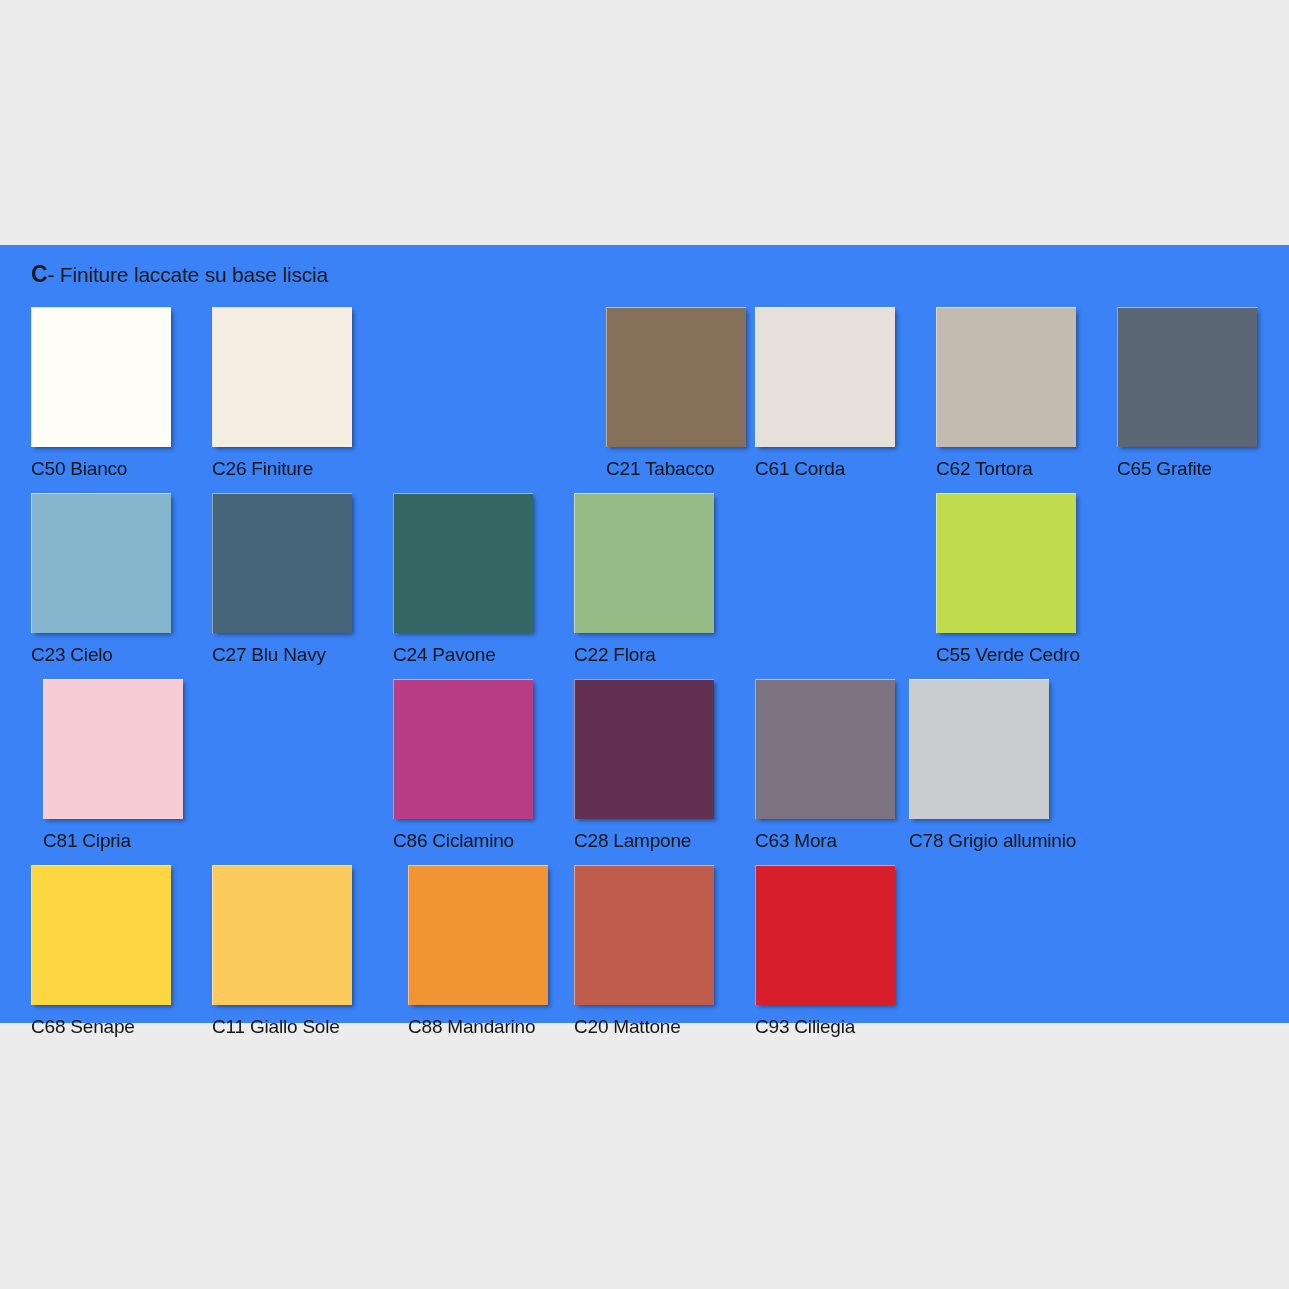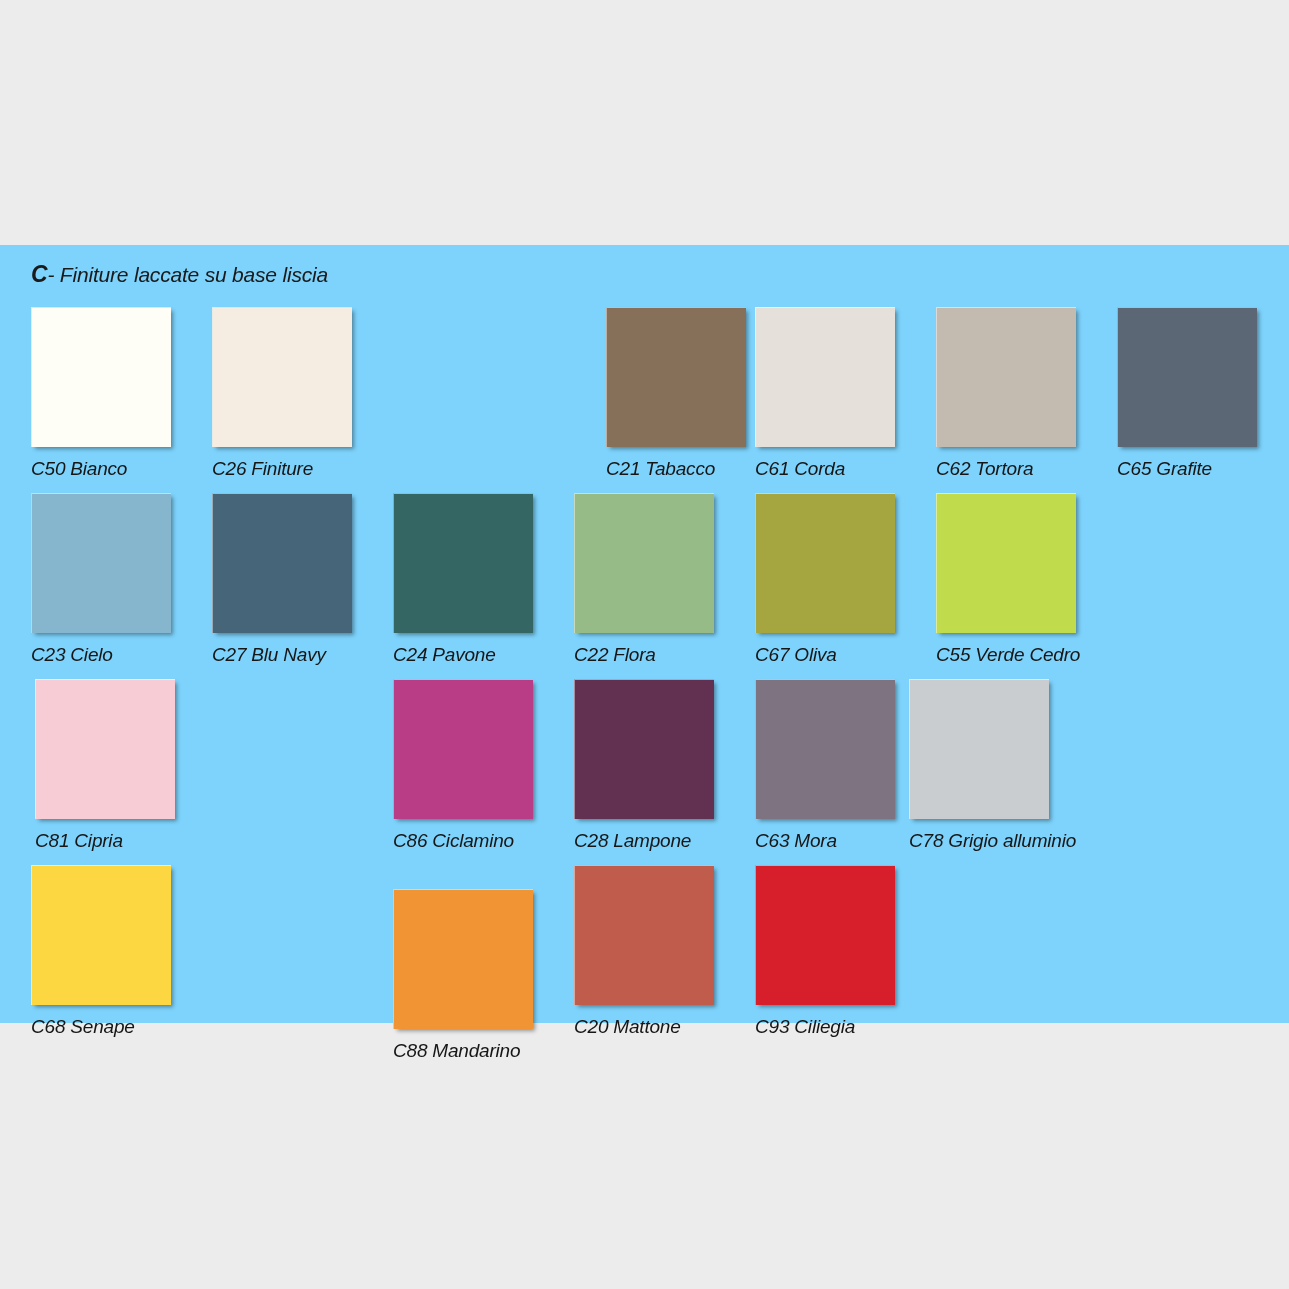--- a/index.html
+++ b/index.html
@@ -16,22 +16,21 @@
     overflow: hidden;
   }
 
   
   .page-card {
     position: absolute;
     left: 0;
     top: 245px;
     width: 1289px;
     height: 778px;
-    background: #7dd3fc;
-    font-style: italic;
+    background: #3b82f6;
   }
 
   
   .section-heading {
     position: absolute;
     left: 31px;
     top: 18px;
     font-size: 21px;
     line-height: 1;
     color: #1a1a1a;
@@ -133,31 +132,27 @@
           <div class="swatch-label">C27 Blu Navy</div>
         </div>
         <div class="swatch-cell" style="left: 362px;">
           <div class="swatch-chip" title="C24 Pavone" style="background: rgb(52, 102, 100);"></div>
           <div class="swatch-label">C24 Pavone</div>
         </div>
         <div class="swatch-cell" style="left: 543px;">
           <div class="swatch-chip" title="C22 Flora" style="background: rgb(151, 187, 135);"></div>
           <div class="swatch-label">C22 Flora</div>
         </div>
-        <div class="swatch-cell" style="left: 724px;">
-          <div class="swatch-chip" title="C67 Oliva" style="background: rgb(166, 166, 64);"></div>
-          <div class="swatch-label">C67 Oliva</div>
-        </div>
         <div class="swatch-cell" style="left: 905px;">
           <div class="swatch-chip" title="C55 Verde Cedro" style="background: rgb(192, 219, 76);"></div>
           <div class="swatch-label">C55 Verde Cedro</div>
         </div>
       </div>
       <div class="swatch-row">
-        <div class="swatch-cell" style="left: 4px;">
+        <div class="swatch-cell" style="left: 12px;">
           <div class="swatch-chip" title="C81 Cipria" style="background: rgb(247, 204, 212);"></div>
           <div class="swatch-label">C81 Cipria</div>
         </div>
         <div class="swatch-cell" style="left: 362px;">
           <div class="swatch-chip" title="C86 Ciclamino" style="background: rgb(185, 60, 135);"></div>
           <div class="swatch-label">C86 Ciclamino</div>
         </div>
         <div class="swatch-cell" style="left: 543px;">
           <div class="swatch-chip" title="C28 Lampone" style="background: rgb(98, 48, 80);"></div>
           <div class="swatch-label">C28 Lampone</div>
@@ -169,21 +164,25 @@
         <div class="swatch-cell" style="left: 878px;">
           <div class="swatch-chip" title="C78 Grigio alluminio" style="background: rgb(201, 205, 208);"></div>
           <div class="swatch-label">C78 Grigio alluminio</div>
         </div>
       </div>
       <div class="swatch-row">
         <div class="swatch-cell" style="left: 0px;">
           <div class="swatch-chip" title="C68 Senape" style="background: rgb(252, 215, 66);"></div>
           <div class="swatch-label">C68 Senape</div>
         </div>
-        <div class="swatch-cell" style="left: 362px; margin-top: 24px;">
+        <div class="swatch-cell" style="left: 181px;">
+          <div class="swatch-chip" title="C11 Giallo Sole" style="background: rgb(251, 203, 94);"></div>
+          <div class="swatch-label">C11 Giallo Sole</div>
+        </div>
+        <div class="swatch-cell" style="left: 377px;">
           <div class="swatch-chip" title="C88 Mandarino" style="background: rgb(240, 148, 52);"></div>
           <div class="swatch-label">C88 Mandarino</div>
         </div>
         <div class="swatch-cell" style="left: 543px;">
           <div class="swatch-chip" title="C20 Mattone" style="background: rgb(191, 92, 76);"></div>
           <div class="swatch-label">C20 Mattone</div>
         </div>
         <div class="swatch-cell" style="left: 724px;">
           <div class="swatch-chip" title="C93 Ciliegia" style="background: rgb(215, 31, 43);"></div>
           <div class="swatch-label">C93 Ciliegia</div>

